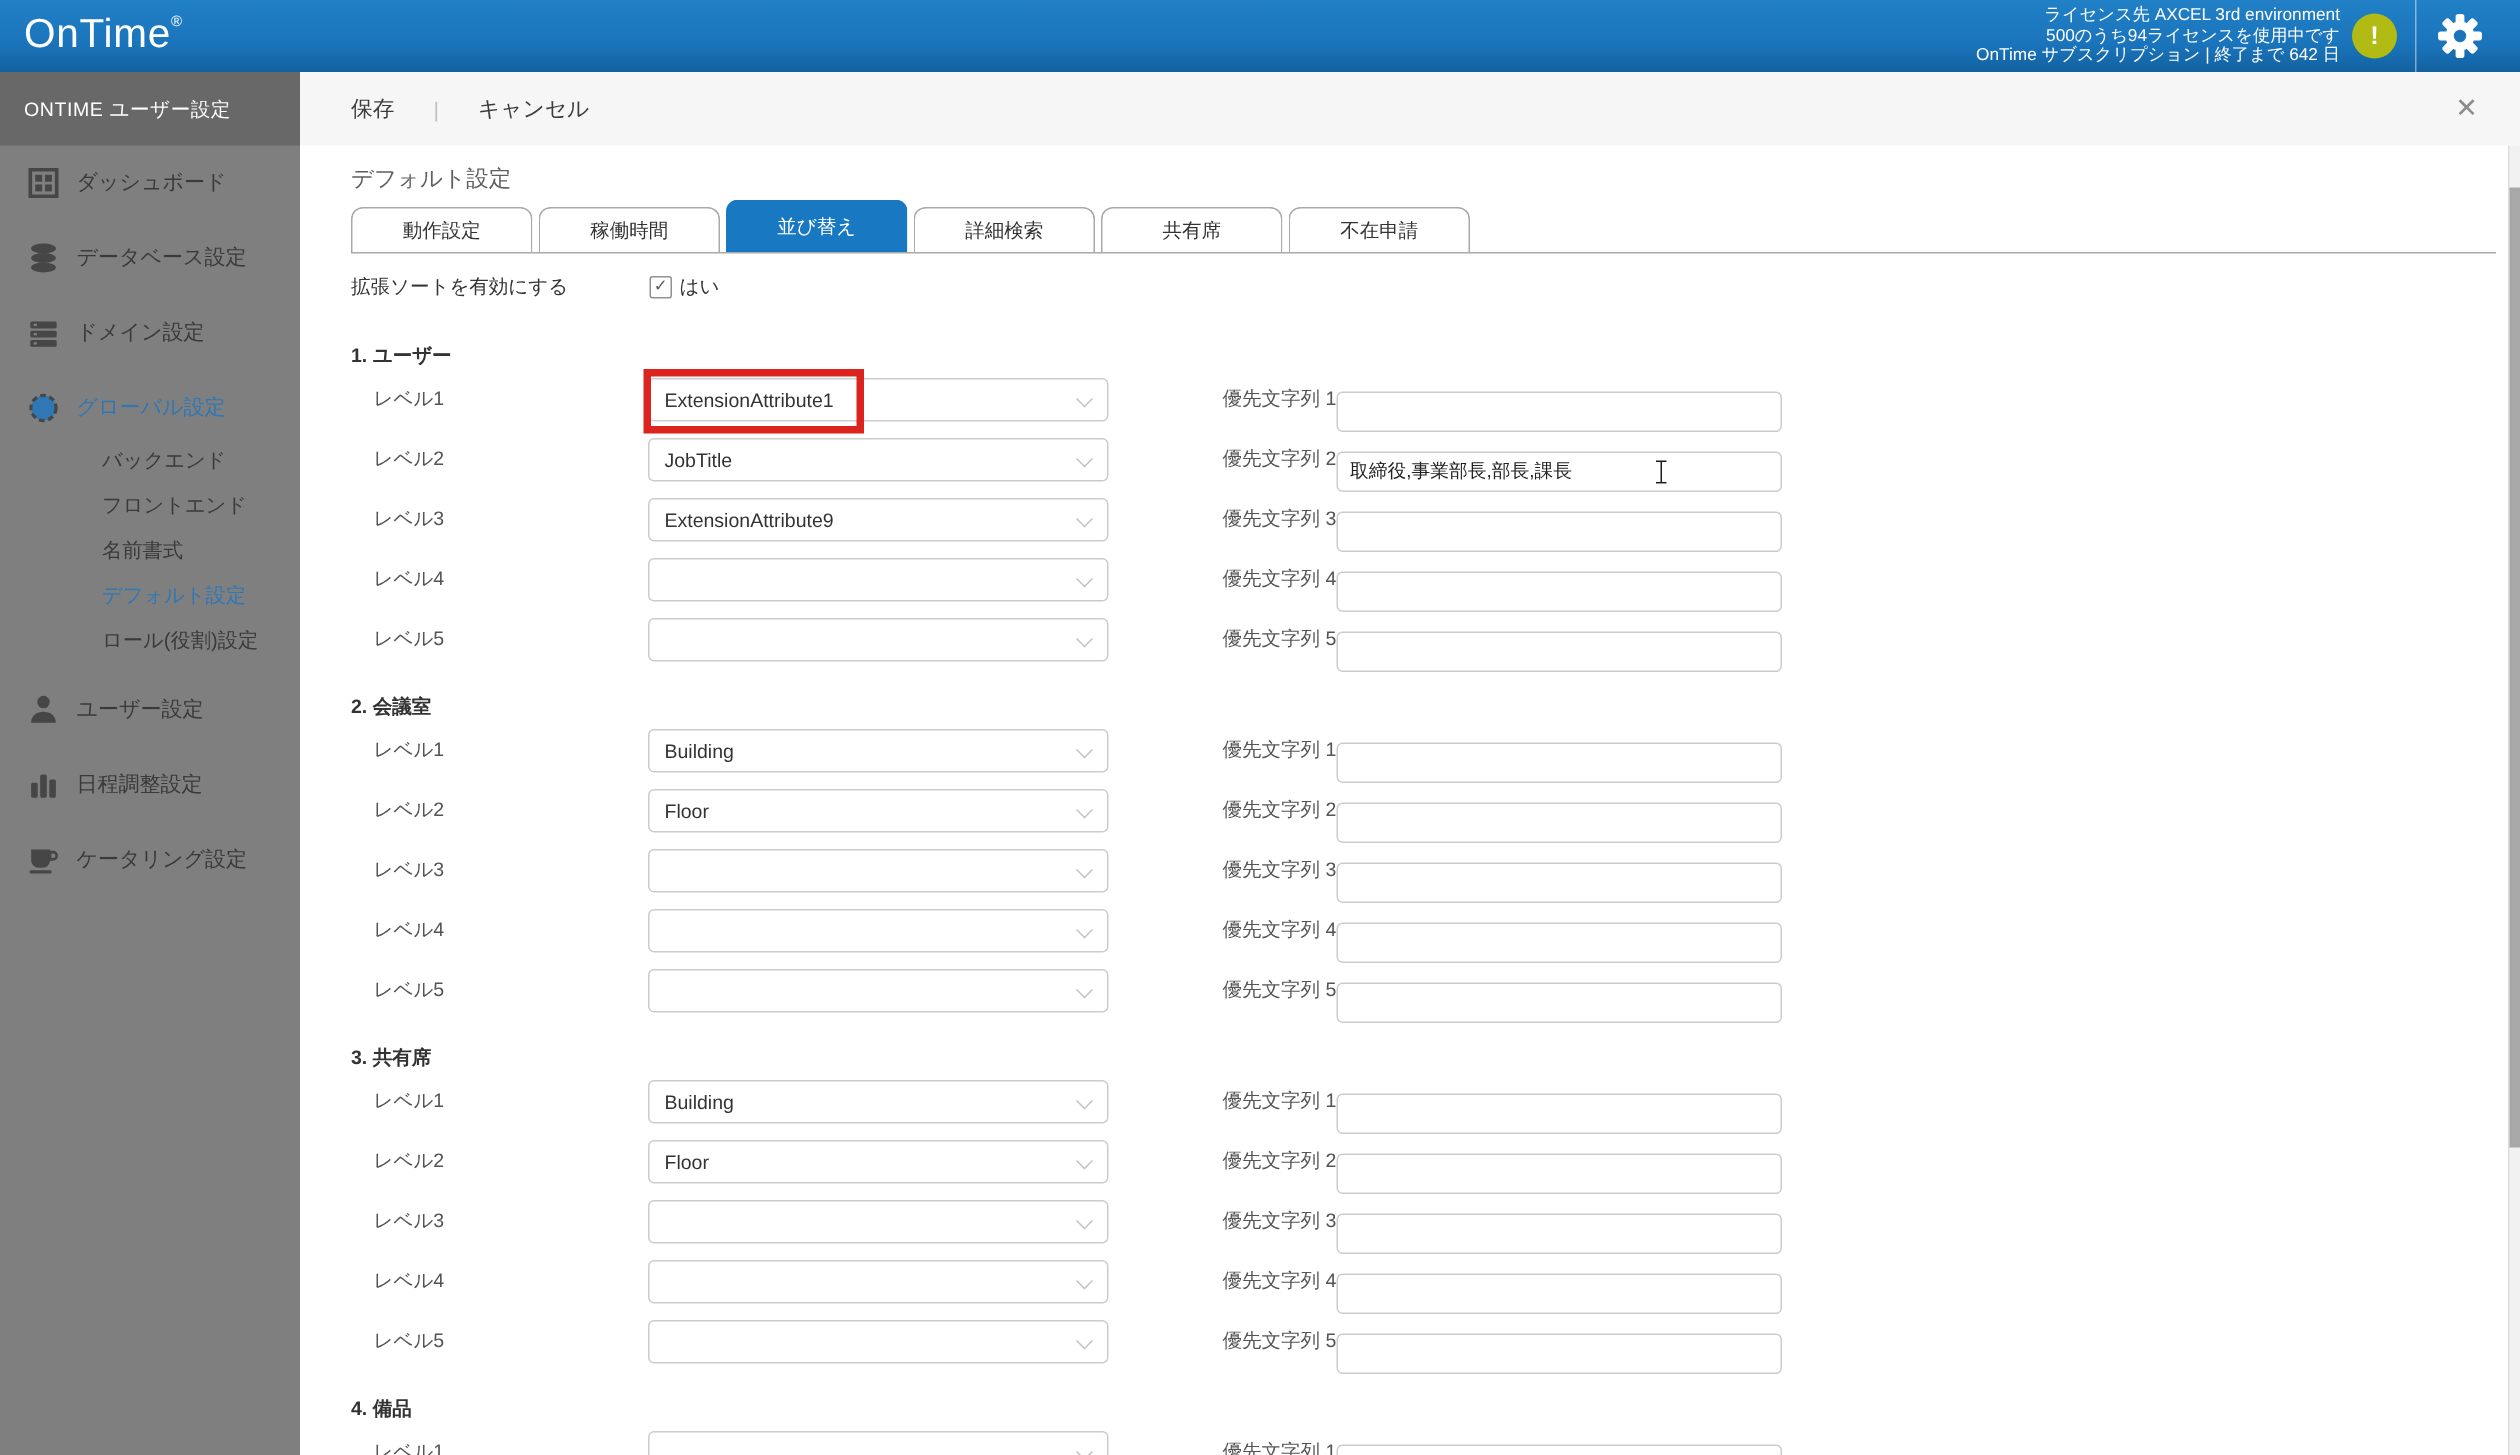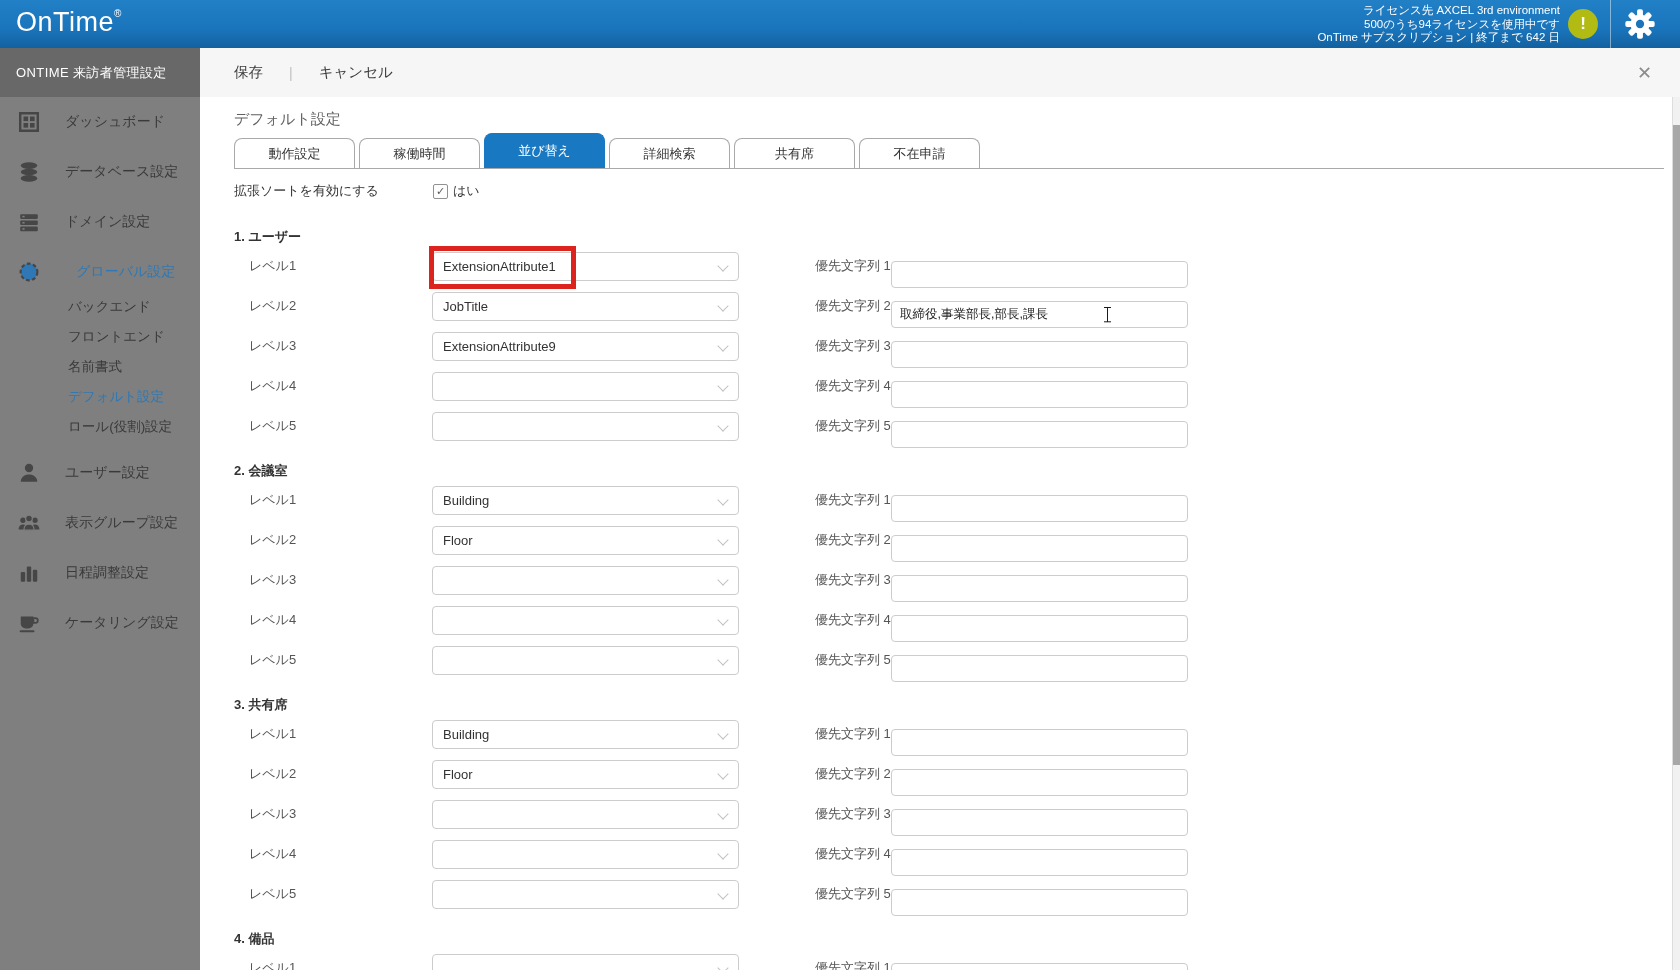--- a/index.html
+++ b/index.html
@@ -18,26 +18,26 @@
   .warn{position:absolute;left:1568px;top:9px;width:30px;height:30px;border-radius:50%;
     background:#b2bb13;color:#fff;font-weight:bold;font-size:17px;line-height:30px;text-align:center;}
   .topdiv{position:absolute;left:1610px;top:0;width:1px;height:48px;background:rgba(255,255,255,.45);}
   .gear{position:absolute;left:1624px;top:8px;width:32px;height:32px;}
   
   .sidebar{position:absolute;left:0;top:48px;width:200px;height:922px;background:#7f7f7f;}
   .side-head{height:49px;background:#686868;color:#fff;font-size:13px;letter-spacing:.4px;
     display:flex;align-items:center;padding-left:16px;}
   .side-item{height:50px;display:flex;align-items:center;color:#3a3a3a;font-size:14px;cursor:pointer;}
   .side-item svg{margin-left:18px;width:22px;height:22px;flex:none;}
-  .side-item .side-label{margin-left:25px;white-space:nowrap;}
+  .side-item .side-label{margin-left:11px;white-space:nowrap;}
   .side-item.sub{height:30px;padding-left:56px;font-size:13.5px;}
   .side-item.sub .side-label{margin-left:12px;}
   .side-item.first-sub{margin-top:-5px;}
   .side-item.gap-above{margin-top:6px;}
-  .side-item.active{color:#2f78b5;gap:11px;}
+  .side-item.active{color:#2f78b5;}
   .side-item.active svg *{fill:#2f78b5;}
   
   .main{position:absolute;left:200px;top:48px;width:1480px;height:922px;background:#fff;}
   .toolbar{height:49px;background:#f6f6f6;display:flex;align-items:center;padding:0 22px 0 34px;gap:12px;}
   .tool-btn{font-size:14.5px;color:#3c3c3c;cursor:pointer;}
   .tool-sep{margin:0 14px;color:#c0c0c0;font-size:14px;}
   .close-x{margin-left:auto;color:#8c8c8c;font-size:18px;cursor:pointer;padding:2px 6px;}
   .content{padding-left:34px;position:relative;}
   .page-title{margin-top:13px;height:21px;font-size:15px;color:#5f5f5f;}
   
@@ -105,21 +105,21 @@
             <rect x="-2.2" y="-11" width="4.4" height="22" rx="1.4"></rect>
           </g>
           <circle r="7.2" fill="#fff"></circle>
           <circle r="3.1" fill="#1a74bb"></circle>
         </g>
       </svg>
   </div>
 </div>
 
 <div class="sidebar">
-  <div class="side-head">ONTIME 来訪者管理設定</div>
+  <div class="side-head">ONTIME ユーザー設定</div>
   <div>
       <div class="side-item">
         <svg viewBox="0 0 20 20">
           <path d="M2 2h16v16H2z" fill="none" stroke="#464646" stroke-width="2.2"></path>
           <rect x="5" y="5" width="4.2" height="4.2" fill="#464646"></rect>
           <rect x="10.9" y="5" width="4.2" height="4.2" fill="#464646"></rect>
           <rect x="5" y="10.9" width="4.2" height="4.2" fill="#464646"></rect>
           <rect x="10.9" y="10.9" width="4.2" height="4.2" fill="#464646"></rect>
         </svg>
         <span class="side-label">ダッシュボード</span>
@@ -164,31 +164,20 @@
       </div>
       <div class="side-item sub">
         <span class="side-label">ロール(役割)設定</span>
       </div>
       <div class="side-item gap-above">
         <svg viewBox="0 0 20 20">
           <circle cx="10" cy="5.5" r="3.8" fill="#464646"></circle>
           <path d="M2.5 18c0-4.2 3.4-6.6 7.5-6.6s7.5 2.4 7.5 6.6z" fill="#464646"></path>
         </svg>
         <span class="side-label">ユーザー設定</span>
-      </div>
-      <div class="side-item">
-        <svg viewBox="0 0 20 20">
-          <circle cx="4.5" cy="7.5" r="2.4" fill="#464646"></circle>
-          <circle cx="15.5" cy="7.5" r="2.4" fill="#464646"></circle>
-          <path d="M.5 16c0-2.9 1.8-4.6 4-4.6s4 1.7 4 4.6z" fill="#464646"></path>
-          <path d="M11.5 16c0-2.9 1.8-4.6 4-4.6s4 1.7 4 4.6z" fill="#464646"></path>
-          <circle cx="10" cy="6" r="3" fill="#464646" stroke="#7f7f7f" stroke-width="1"></circle>
-          <path d="M5.4 16.5c0-3.4 2.1-5.3 4.6-5.3s4.6 1.9 4.6 5.3z" fill="#464646" stroke="#7f7f7f" stroke-width="1"></path>
-        </svg>
-        <span class="side-label">表示グループ設定</span>
       </div>
       <div class="side-item">
         <svg viewBox="0 0 20 20">
           <g fill="#464646">
             <rect x="2.5" y="9" width="4" height="9" rx="1"></rect>
             <rect x="8" y="4" width="4" height="14" rx="1"></rect>
             <rect x="13.5" y="7" width="4" height="11" rx="1"></rect>
           </g>
         </svg>
         <span class="side-label">日程調整設定</span>

